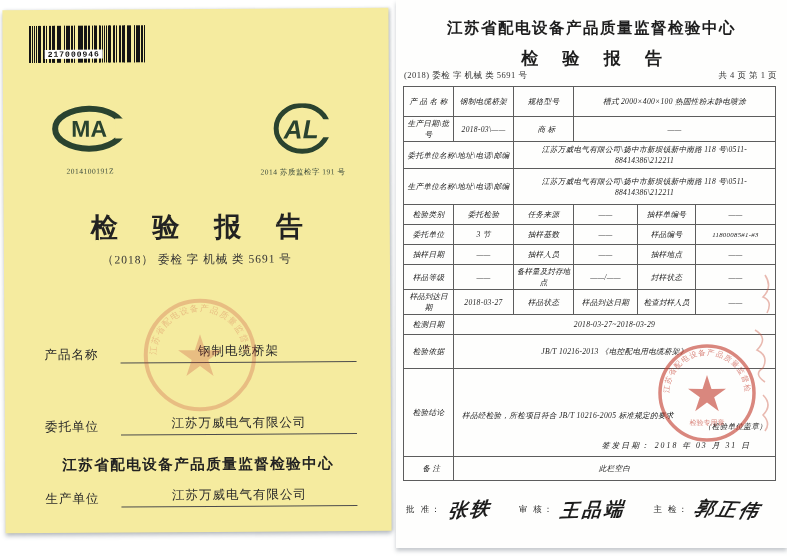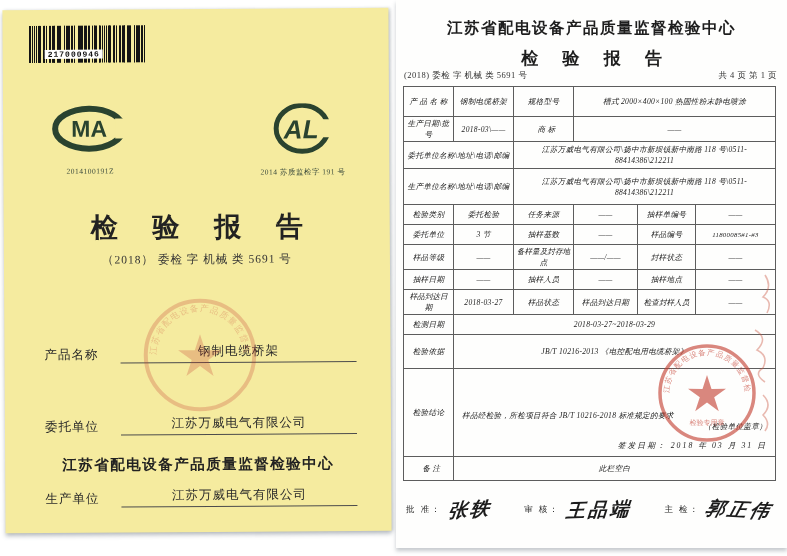--- a/index.html
+++ b/index.html
@@ -78,23 +78,23 @@
   table.rpt td{
     border:1px solid #5d5d5d;text-align:center;vertical-align:middle;
     padding:1px 2px;overflow:hidden;letter-spacing:.3px;line-height:1.45;
   }
   table.rpt{border:1.5px solid #3f3f3f;font-style:italic;}
   td.lt{text-align:left;padding-left:5px;}
   td.sp6{letter-spacing:6px;text-indent:6px;}
   .concl-cell{position:relative;text-align:left;vertical-align:top;}
   .concl-text{padding:5px 6px 0 6px;text-align:left;display:block;}
   .seal-note{position:absolute;right:8px;bottom:24px;font-size:7.6px;}
-  .issue-row{position:absolute;right:8px;bottom:5px;font-size:7.8px;letter-spacing:2px;}
+  .issue-row{position:absolute;right:24px;bottom:5px;font-size:7.8px;letter-spacing:2px;}
   .sign-row{
-    margin:16px 15px 0 10px;display:flex;align-items:center;justify-content:space-between;
+    margin:16px 26px 0 10px;display:flex;align-items:center;justify-content:space-between;
   }
   .sign-pair{display:flex;align-items:center;}
   .sign-lab{font-size:8.5px;letter-spacing:2px;flex:none;}
   .sig{
     font-style:italic;font-weight:bold;font-size:19px;color:#1c1c1c;
     letter-spacing:3px;margin-left:6px;transform:rotate(-4deg) skewX(-10deg);
     font-family:"DejaVu Serif",serif;white-space:nowrap;
   }
   .sig.s2{transform:rotate(-2deg) skewX(-6deg);}
   .sig.s3{transform:rotate(3deg) skewX(-12deg);}
@@ -213,33 +213,33 @@
     </tr>
     <tr style="height:20px">
       <td>委托单位</td>
       <td>3 节</td>
       <td>抽样基数</td>
       <td>——</td>
       <td>样品编号</td>
       <td style="font-size:6.8px">11800085#1-#3</td>
     </tr>
     <tr style="height:20px">
+      <td>抽样日期</td>
+      <td>——</td>
+      <td>抽样人员</td>
+      <td>——</td>
+      <td>抽样地点</td>
+      <td>——</td>
+    </tr>
+    <tr style="height:20px">
       <td>样品等级</td>
       <td>——</td>
       <td style="letter-spacing:0">备样量及封存地点</td>
       <td>——/——</td>
       <td>封样状态</td>
-      <td>——</td>
-    </tr>
-    <tr style="height:20px">
-      <td>抽样日期</td>
-      <td>——</td>
-      <td>抽样人员</td>
-      <td>——</td>
-      <td>抽样地点</td>
       <td>——</td>
     </tr>
     <tr style="height:20px">
       <td style="letter-spacing:0">样品到达日期</td>
       <td>2018-03-27</td>
       <td>样品状态</td>
       <td>样品到达日期</td>
       <td style="letter-spacing:0">检查封样人员</td>
       <td>——</td>
     </tr>
@@ -247,21 +247,21 @@
       <td>检测日期</td>
       <td colspan="5">2018-03-27~2018-03-29</td>
     </tr>
     <tr style="height:34px">
       <td>检验依据</td>
       <td colspan="5" class="lt">JB/T 10216-2013 《电控配电用电缆桥架》</td>
     </tr>
     <tr style="height:88px">
       <td>检验结论</td>
       <td colspan="5" class="concl-cell">
-        <span class="concl-text">样品经检验，所检项目符合 JB/T 10216-2018 标准规定的要求</span>
+        <span class="concl-text">样品经检验，所检项目符合 JB/T 10216-2005 标准规定的要求</span>
         <span class="seal-note">（检验单位盖章）</span>
         <span class="issue-row">
           <span>签发日期：</span>
           <span>2018 年 03 月 31 日</span>
         </span>
       </td>
     </tr>
     <tr style="height:24px">
       <td class="sp6">备 注</td>
       <td colspan="5" class="lt">此栏空白</td>

